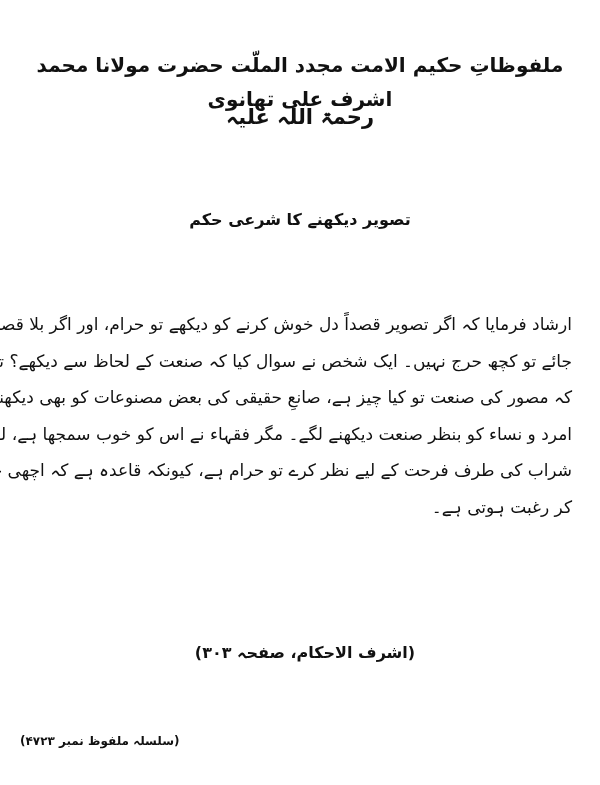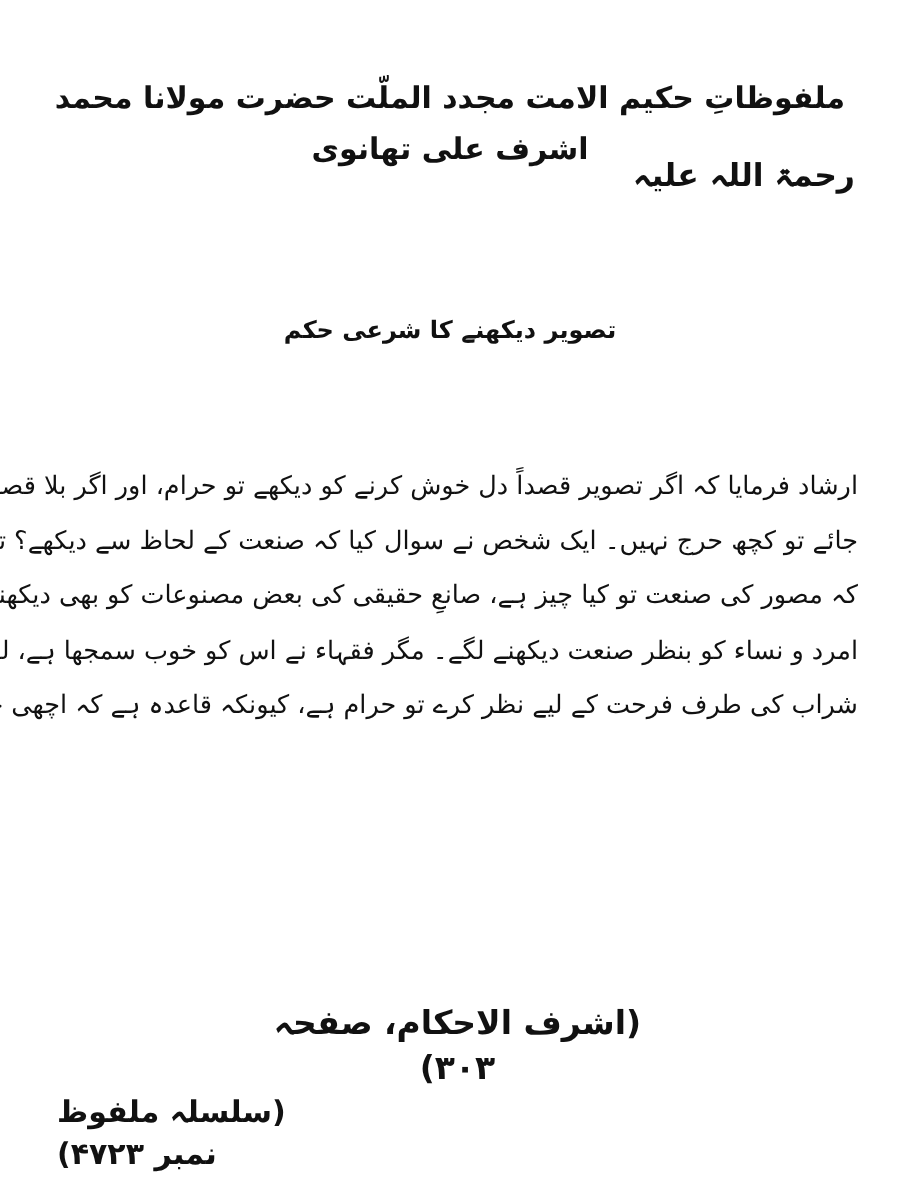--- a/index.html
+++ b/index.html
@@ -1,42 +1,43 @@
 <!DOCTYPE html>
 <html><head>
   <meta charset="utf-8">
   <style>
     html, body { margin: 0; padding: 0; background: #ffffff; }
     body { width: 600px; height: 785px; position: relative; overflow: hidden;
            font-family: "DejaVu Sans", sans-serif; color: #111; }
     .rtl { direction: rtl; unicode-bidi: embed; }
     .title { position: absolute; left: 30px; top: 48px; width: 540px; text-align: center;
              font-size: 20px; font-weight: bold; line-height: 34px; }
-    .subtitle { position: absolute; left: 30px; top: 102px; width: 540px; 
+    .subtitle { position: absolute; left: 30px; top: 102px; width: 540px; text-align: center;
                 font-size: 21px; font-weight: bold; line-height: 30px; }
     .heading { position: absolute; left: 100px; top: 200px; width: 400px; text-align: center;
                font-size: 16px; font-weight: bold; line-height: 40px; }
     .para { position: absolute; left: 32px; top: 306px; width: 540px;
             font-size: 17px; line-height: 36.5px; text-align: justify; }
     .para .line { display: block; white-space: nowrap; text-align: justify; text-align-last: justify; }
     .para .line.last { text-align-last: right; }
     .ref { position: absolute; left: 180px; top: 638px; width: 250px; text-align: center;
-           font-size: 22px; font-weight: bold; line-height: 30px; margin-top: 30px; }
+           font-size: 16px; font-weight: bold; line-height: 30px; }
     .series { position: absolute; left: 20px; top: 727px; width: 200px; text-align: left;
-              font-size: 20px; font-weight: bold; line-height: 28px; margin-left: 18px; }
+              font-size: 12px; font-weight: bold; line-height: 28px; }
   </style>
 </head>
 <body>
 
 <div class="title rtl">ملفوظاتِ حکیم الامت مجدد الملّت حضرت مولانا محمد اشرف علی تھانوی</div>
 <div class="subtitle rtl">رحمۃ اللہ علیہ</div>
 <div class="heading rtl">تصویر دیکھنے کا شرعی حکم</div>
 
 <div class="para rtl">
   <span class="line">ارشاد فرمایا کہ اگر تصویر قصداً دل خوش کرنے کو دیکھے تو حرام، اور اگر بلا قصد نظر پڑ</span>
   <span class="line">جائے تو کچھ حرج نہیں۔ ایک شخص نے سوال کیا کہ صنعت کے لحاظ سے دیکھے؟ تو فرمایا</span>
   <span class="line">کہ مصور کی صنعت تو کیا چیز ہے، صانعِ حقیقی کی بعض مصنوعات کو بھی دیکھنا حرام ہے جیسے</span>
   <span class="line">امرد و نساء کو بنظر صنعت دیکھنے لگے۔ مگر فقہاء نے اس کو خوب سمجھا ہے، لکھتے ہیں کہ اگر</span>
   <span class="line">شراب کی طرف فرحت کے لیے نظر کرے تو حرام ہے، کیونکہ قاعدہ ہے کہ اچھی چیز کو دیکھ</span>
+  <span class="line last">کر رغبت ہوتی ہے۔</span>
 </div>
 
 <div class="ref rtl">(اشرف الاحکام، صفحہ ۳۰۳)</div>
 <div class="series rtl">(سلسلہ ملفوظ نمبر ۴۷۲۳)</div>
 
 </body></html>

